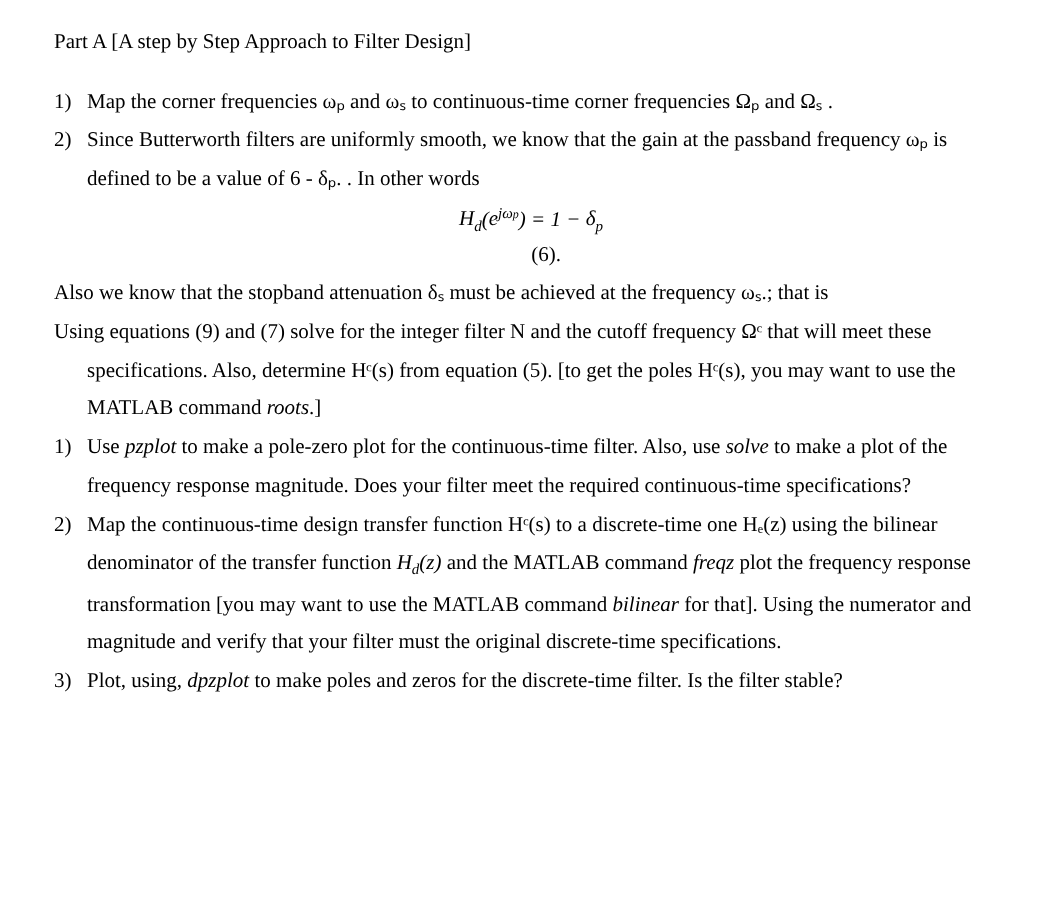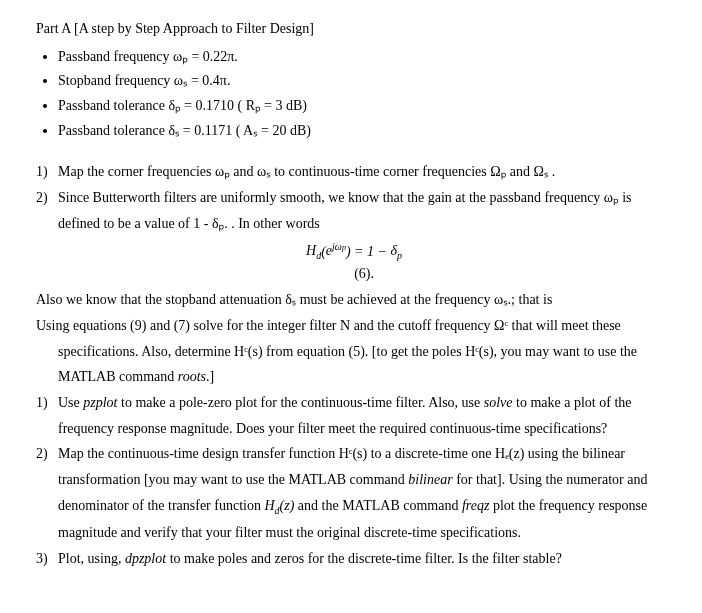--- a/index.html
+++ b/index.html
@@ -75,39 +75,33 @@
   .sup { vertical-align: super; font-size: 10px; font-style: italic; }
 </style>
 </head>
 <body>
 
 <div class="page">
 
   <div class="title">Part A [A step by Step Approach to Filter Design]</div>
 
 
-  <ul class="bullets">
-    <li>Passband frequency ωₚ = 0.22π.</li>
-    <li>Stopband frequency ωₛ = 0.4π.</li>
-    <li>Passband tolerance δₚ = 0.1710 ( Rₚ = 3 dB)</li>
-    <li>Passband tolerance δₛ = 0.1171 ( Aₛ = 20 dB)</li>
-  </ul>
 
   <div style="height:8px"></div>
 
   <div class="numlist">
     <div class="numitem">
       <div class="num">1)</div>
       <div class="txt">Map the corner frequencies ωₚ and ωₛ to continuous-time corner frequencies Ωₚ and Ωₛ .</div>
     </div>
     <div class="numitem">
       <div class="num">2)</div>
       <div class="txt">Since Butterworth filters are uniformly smooth, we know that the gain at the passband frequency ωₚ is</div>
     </div>
-    <div class="indented">defined to be a value of 1 - δₚ. . In other words</div>
+    <div class="indented">defined to be a value of 6 - δₚ. . In other words</div>
   </div>
 
   <div class="eq-row">
     <div class="eq-center">
       <span class="ital">H<span class="sub">d</span></span>(<span class="ital">e<span class="sup">jω<span style="font-size:8px">p</span></span></span>) = 1 − <span class="ital">δ<span class="sub">p</span></span>
     </div>
     <div class="eq-num">(6).</div>
   </div>
 
   <div class="para">Also we know that the stopband attenuation δₛ must be achieved at the frequency ωₛ.; that is</div>
@@ -121,22 +115,22 @@
     <div class="numitem">
       <div class="num">1)</div>
       <div class="txt">Use <span class="ital">pzplot</span> to make a pole-zero plot for the continuous-time filter. Also, use <span class="ital">solve</span> to make a plot of the</div>
     </div>
     <div class="indented">frequency response magnitude. Does your filter meet the required continuous-time specifications?</div>
 
     <div class="numitem">
       <div class="num">2)</div>
       <div class="txt">Map the continuous-time design transfer function Hᶜ(s) to a discrete-time one Hₑ(z) using the bilinear</div>
     </div>
+    <div class="indented">denominator of the transfer function <span class="ital">H<span class="sub">d</span>(z)</span> and the MATLAB command <span class="ital">freqz</span> plot the frequency response</div>
     <div class="indented">transformation [you may want to use the MATLAB command <span class="ital">bilinear</span> for that]. Using the numerator and</div>
-    <div class="indented">denominator of the transfer function <span class="ital">H<span class="sub">d</span>(z)</span> and the MATLAB command <span class="ital">freqz</span> plot the frequency response</div>
     <div class="indented">magnitude and verify that your filter must the original discrete-time specifications.</div>
 
     <div class="numitem">
       <div class="num">3)</div>
       <div class="txt">Plot, using, <span class="ital">dpzplot</span> to make poles and zeros for the discrete-time filter. Is the filter stable?</div>
     </div>
   </div>
 
 </div>
 

